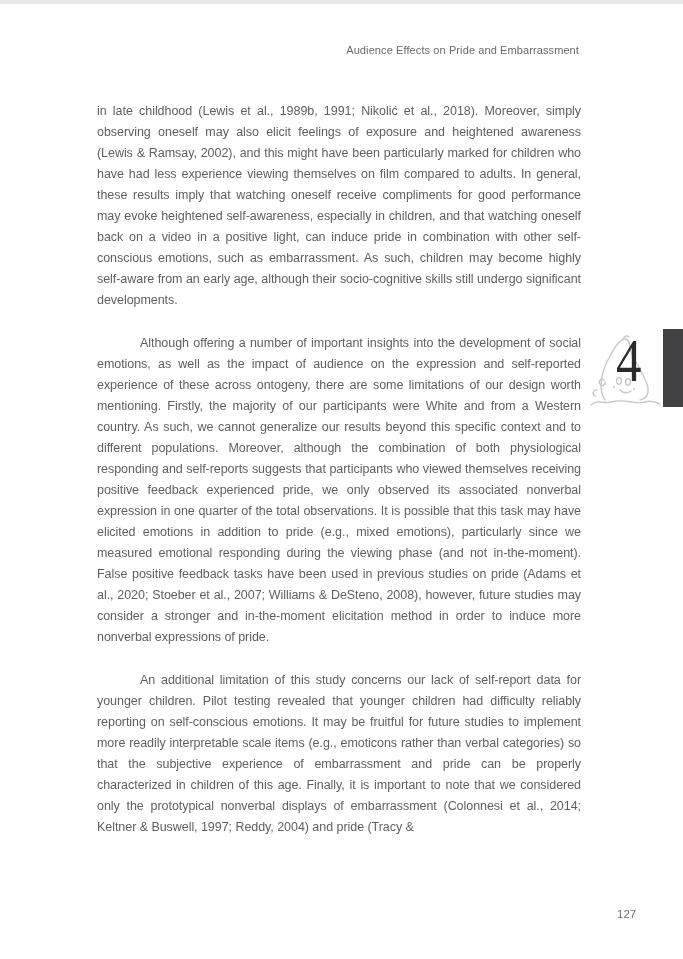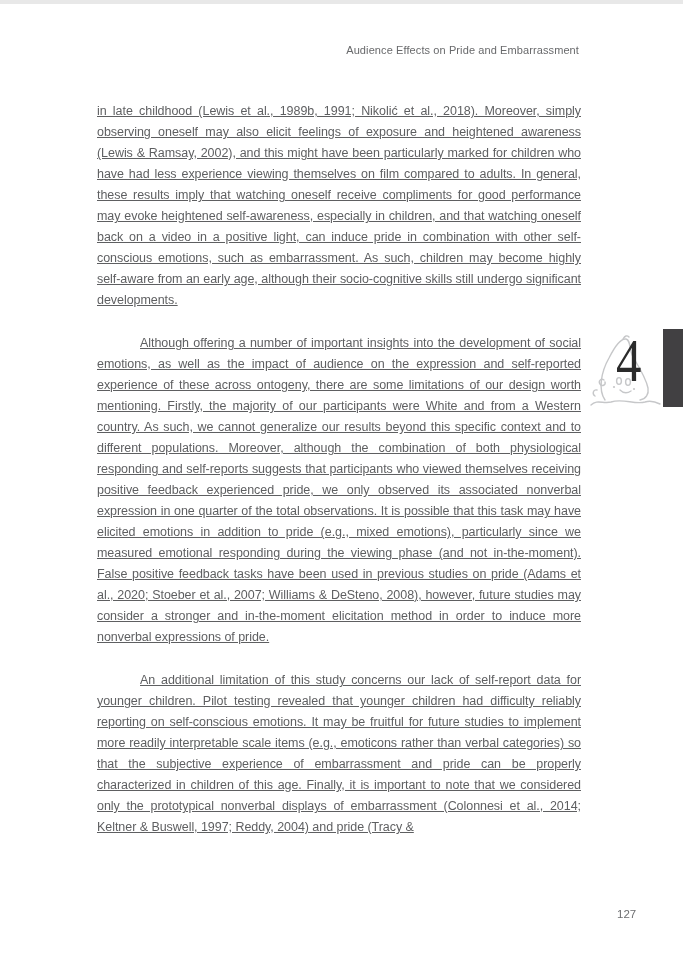--- a/index.html
+++ b/index.html
@@ -24,21 +24,20 @@
   .body-text {
     position: absolute;
     top: 97px;
     left: 97px;
     width: 484px;
     font-size: 12.5px;
     line-height: 21px;
     color: #5e5f61;
     text-align: justify;
     letter-spacing: -0.05px;
-    text-decoration: underline;
   }
   .body-text p + p { margin-top: 22px; }
   .body-text p.indent { text-indent: 43px; }
   .chapter-marker {
     position: absolute;
     left: 583px;
     top: 324px;
     width: 80px;
     height: 88px;
   }

